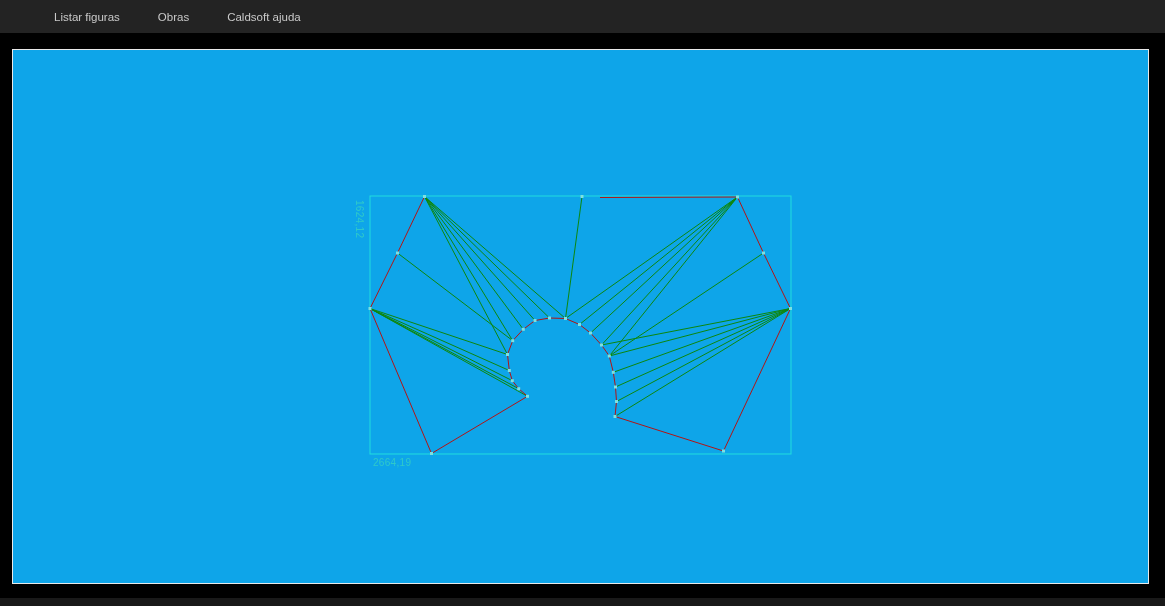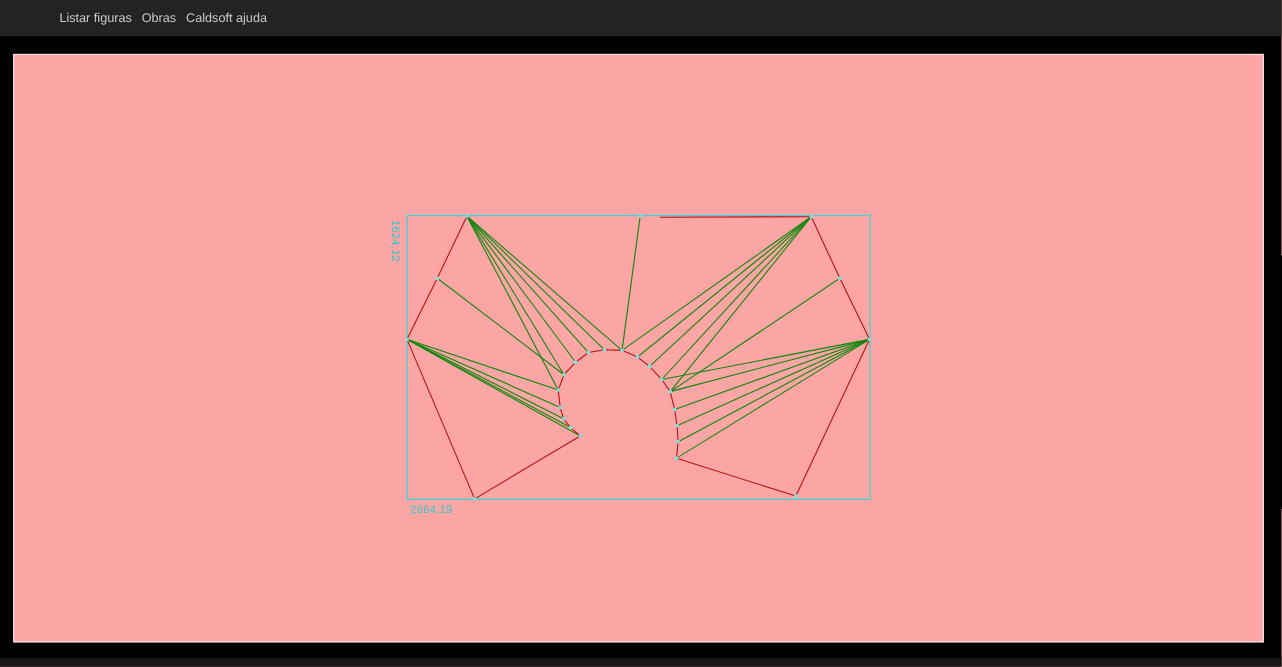--- a/index.html
+++ b/index.html
@@ -9,34 +9,34 @@
     background: #000;
     position: relative;
     overflow: hidden;
     font-family: "Liberation Sans", sans-serif;
   }
   .navbar {
     position: absolute; top: 0; left: 0;
     width: 1165px; height: 33px;
     background: #232323;
     display: flex; align-items: center;
-    padding-left: 54px; gap: 9px;
+    padding-left: 54px; gap: 38px;
   }
   .nav-item {
     color: #c9c9c9;
     font-size: 11.5px;
     text-decoration: none;
     cursor: pointer;
     white-space: nowrap;
   }
   .canvas {
     position: absolute; left: 12px; top: 49px;
     width: 1137px; height: 535px;
     border: 1px solid #e9e9e9;
-    background: #fca5a5;
+    background: #0ea5e9;
   }
   .canvas svg { display: block; }
   .dim-text {
     fill: #2fc9c9;
     font-family: "Liberation Sans", sans-serif;
     font-size: 10px;
     letter-spacing: 0.3px;
   }
   .bottom-strip {
     position: absolute; left: 0; bottom: 0;

